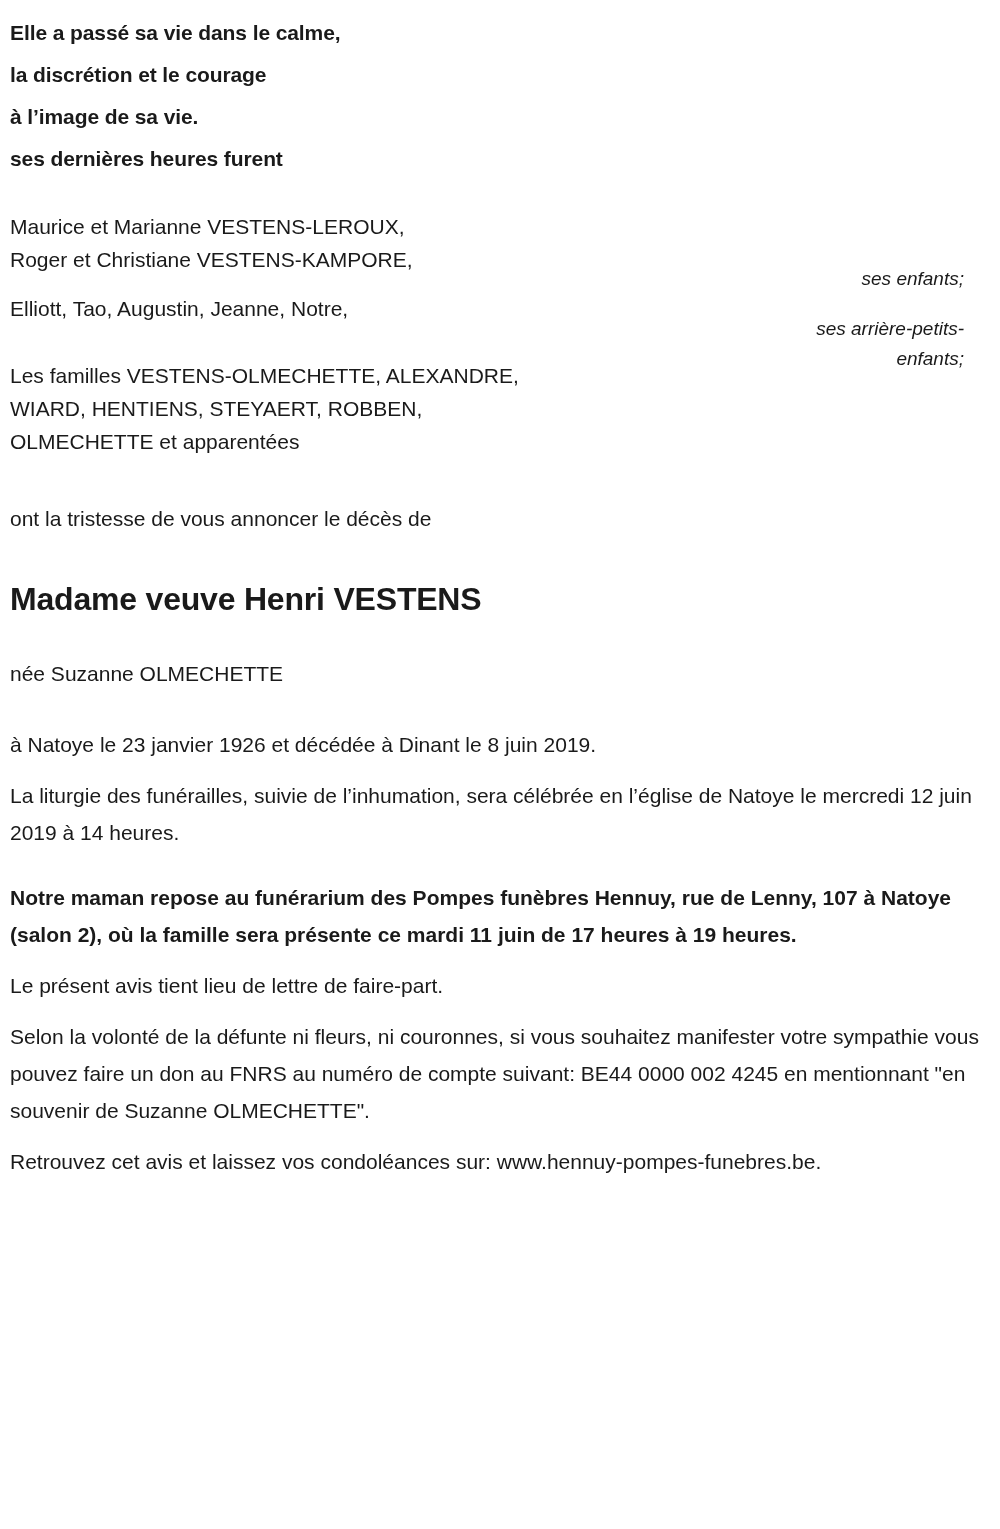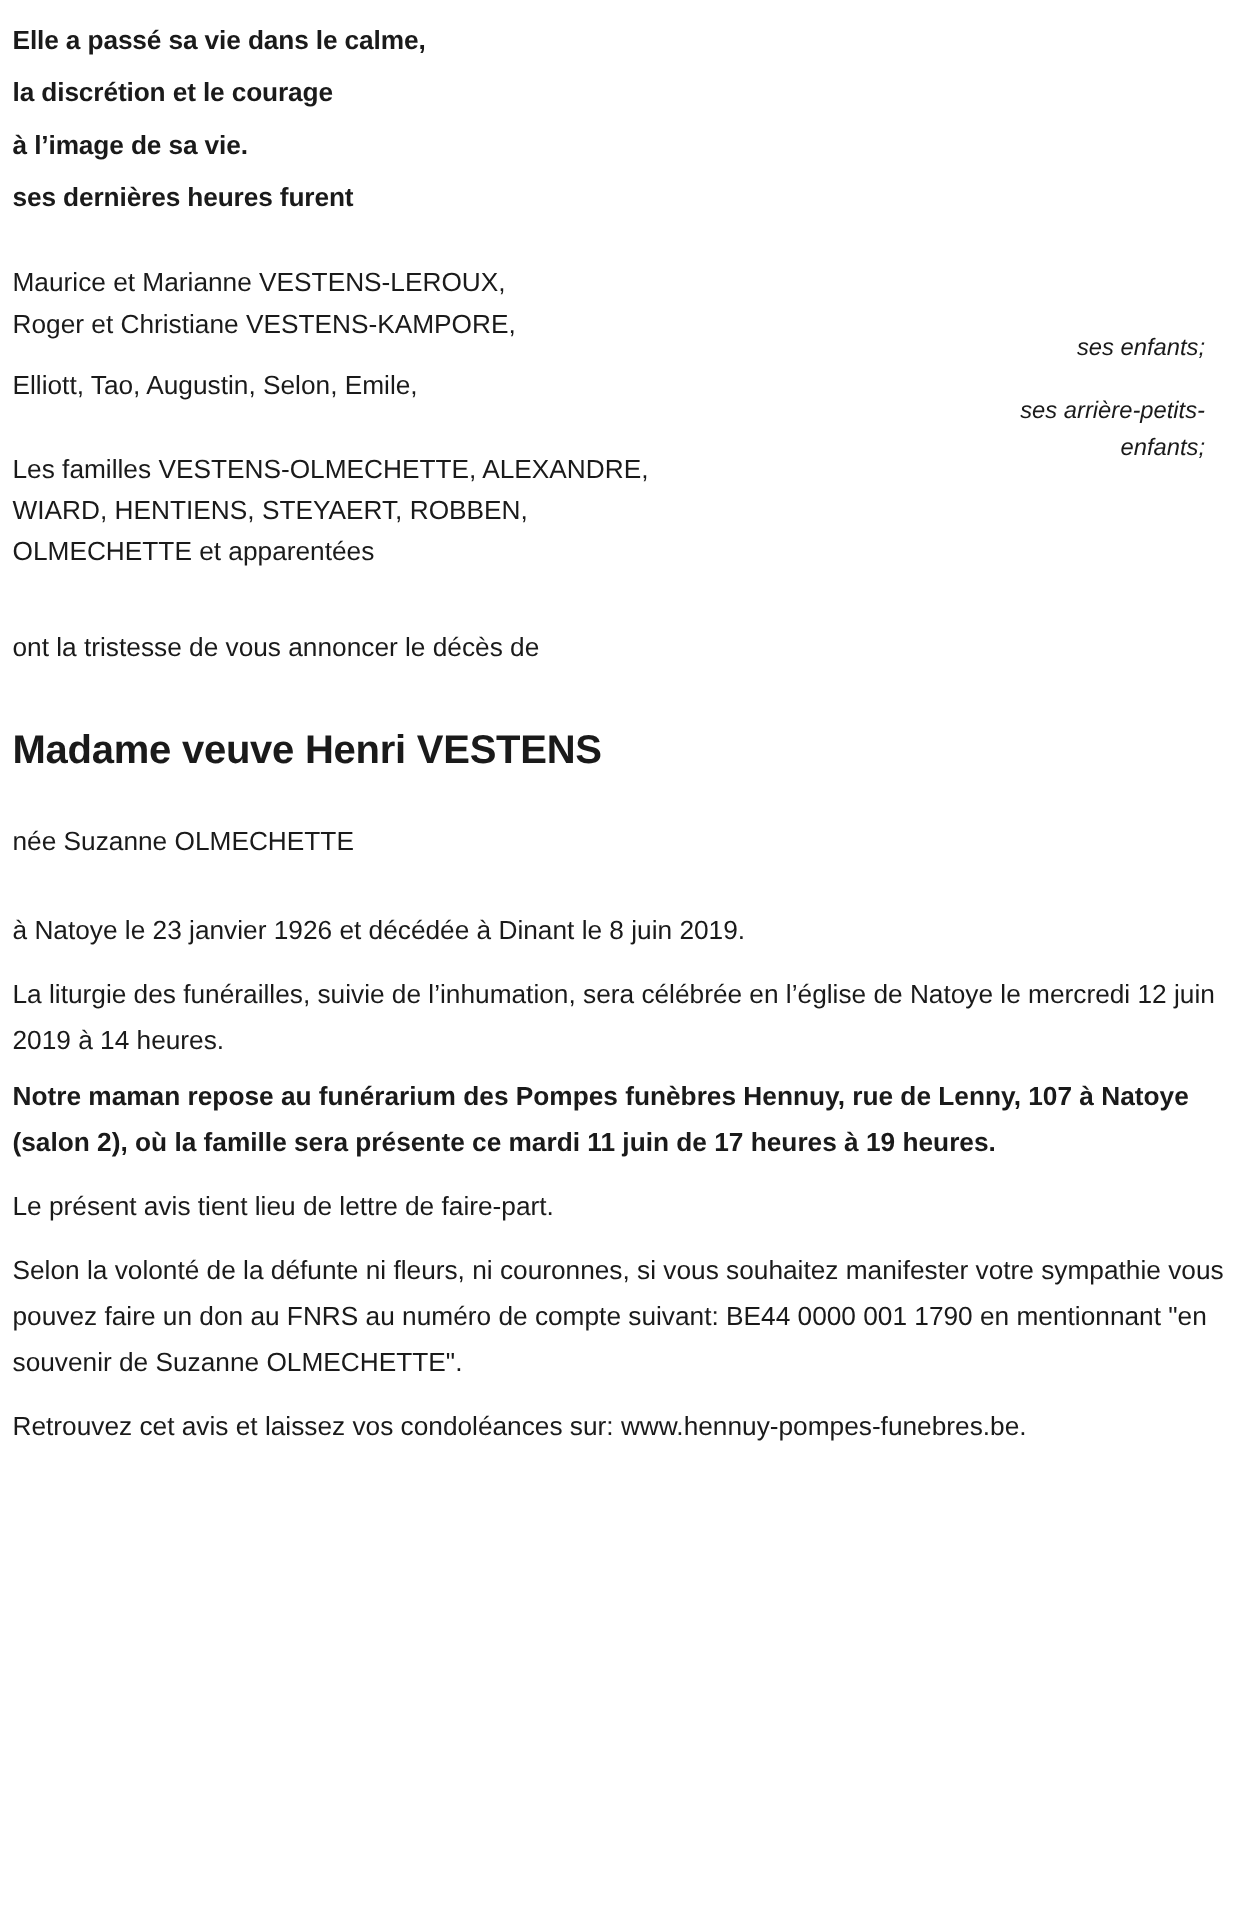--- a/index.html
+++ b/index.html
@@ -87,21 +87,21 @@
   
   .para {
     font-size: 21px;
     line-height: 37px;
     margin: 26px 0 0 0;
     white-space: pre-wrap;
   }
   .para.first-detail { margin-top: 36px; }
   .para.bold {
     font-weight: bold;
-    margin-top: 8px;
+    margin-top: 28px;
   }
   .para.tight { margin-top: 14px; }
 </style>
 </head>
 <body>
 
 <div class="sheet">
 
   <div class="verse">
     <div class="verse-line">Elle a passé sa vie dans le calme,</div>
@@ -114,21 +114,21 @@
     <div class="names-col">
       <div class="name-line">Maurice et Marianne VESTENS-LEROUX,</div>
       <div class="name-line">Roger et Christiane VESTENS-KAMPORE,</div>
     </div>
     <div class="relation rel-enfants">ses enfants;</div>
   </div>
 
 
   <div class="family-group" style="margin-bottom:34px;">
     <div class="names-col">
-      <div class="name-line">Elliott, Tao, Augustin, Selon, Emile,</div>
+      <div class="name-line">Elliott, Tao, Augustin, Jeanne, Notre,</div>
     </div>
     <div class="relation rel-arriere">ses arrière-petits-
 enfants;</div>
   </div>
 
   <div class="family-group" style="margin-bottom:0;">
     <div class="names-col" style="width:900px;">
       <div class="name-line">Les familles VESTENS-OLMECHETTE, ALEXANDRE,</div>
       <div class="name-line">WIARD, HENTIENS, STEYAERT, ROBBEN,</div>
       <div class="name-line">OLMECHETTE et apparentées</div>
@@ -137,16 +137,16 @@
 
   <div class="announce">ont la tristesse de vous annoncer le décès de</div>
 
   <h1 class="deceased-name">Madame veuve Henri VESTENS</h1>
   <div class="maiden-name">née Suzanne OLMECHETTE</div>
 
   <div class="para first-detail">à Natoye le 23 janvier 1926 et décédée à Dinant le 8 juin 2019.</div>
   <div class="para tight">La liturgie des funérailles, suivie de l’inhumation, sera célébrée en l’église de Natoye le mercredi 12 juin 2019 à 14 heures.</div>
   <div class="para bold">Notre maman repose au funérarium des Pompes funèbres Hennuy, rue de Lenny, 107 à Natoye (salon 2), où la famille sera présente ce mardi 11 juin de 17 heures à 19 heures.</div>
   <div class="para tight">Le présent avis tient lieu de lettre de faire-part.</div>
-  <div class="para tight">Selon la volonté de la défunte ni fleurs, ni couronnes, si vous souhaitez manifester votre sympathie vous pouvez faire un don au FNRS au numéro de compte suivant: BE44 0000 001 1790 en mentionnant "en souvenir de Suzanne OLMECHETTE".</div>
+  <div class="para tight">Selon la volonté de la défunte ni fleurs, ni couronnes, si vous souhaitez manifester votre sympathie vous pouvez faire un don au FNRS au numéro de compte suivant: BE44 0000 002 4245 en mentionnant "en souvenir de Suzanne OLMECHETTE".</div>
   <div class="para tight">Retrouvez cet avis et laissez vos condoléances sur: www.hennuy-pompes-funebres.be.</div>
 
 </div>
 
 </body></html>

